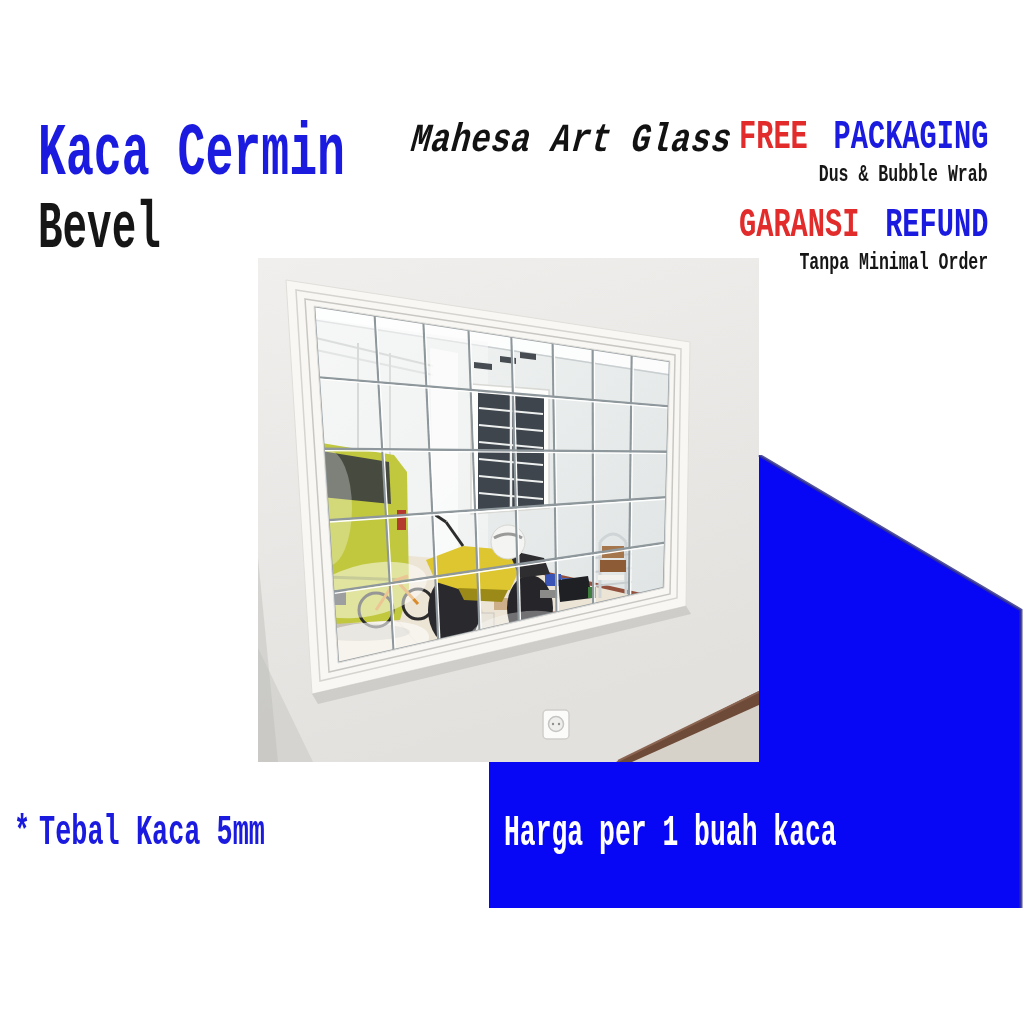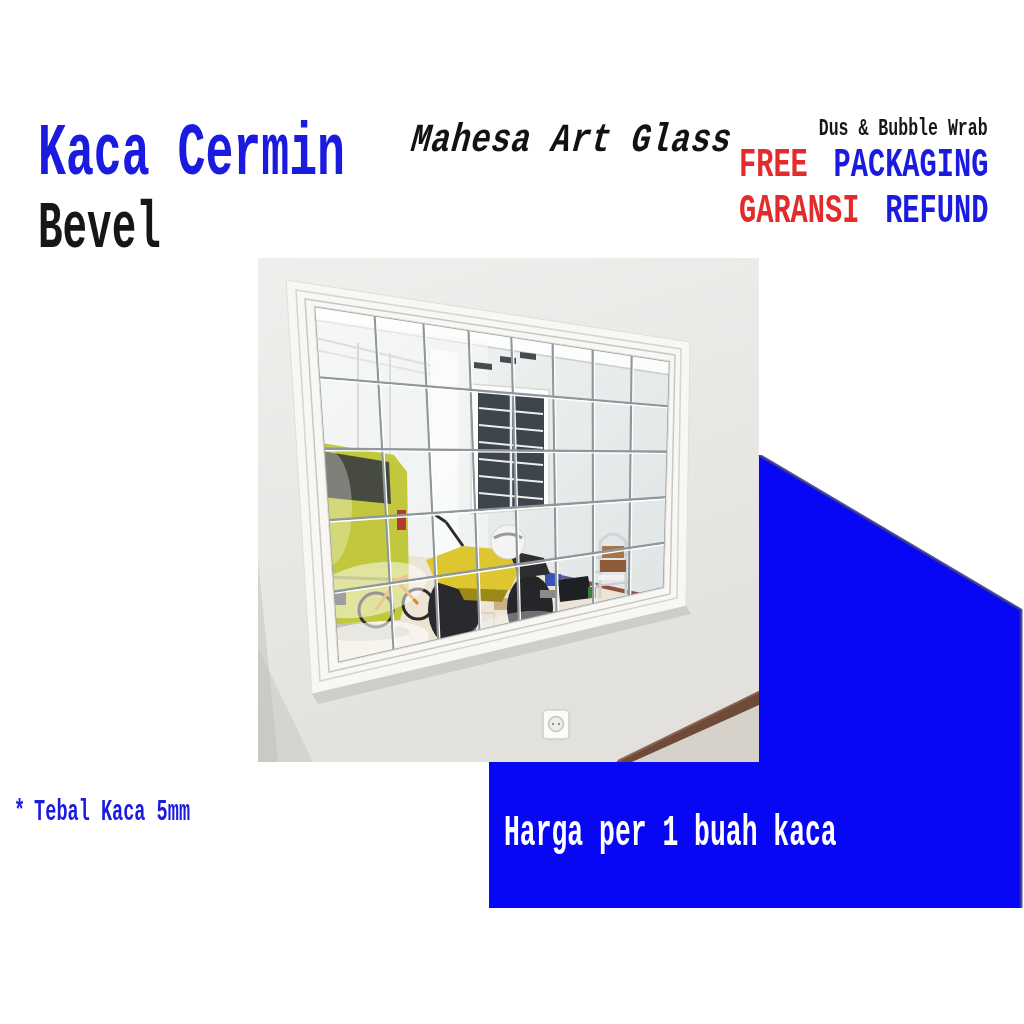--- a/index.html
+++ b/index.html
@@ -16,26 +16,26 @@
   .brand{left:414px;top:118px;font-size:40px;color:#121212;font-style:italic;}
   .brand .cond{font-weight:bold;transform:scaleX(0.80) skewX(-8deg);letter-spacing:1px;}
   
   .offers{right:36px;top:114px;text-align:right;}
   .offers .row{white-space:nowrap;}
   .offers .cond{transform-origin:right top;}
   .offer-main{font-size:41px;}
   .offer-main .cond{transform:scaleX(0.70);}
   .offer-sub{font-size:23px;color:var(--black);margin-top:2px;}
   .offer-sub .cond{transform:scaleX(0.72);}
-  .gap-top{}
+  .gap-top{margin-top:14px;}
   .red{color:var(--red);}
   .blue{color:var(--text-blue);}
   .sp{margin-left:12px;}
   
-  .features{left:14px;top:788px;font-size:29px;color:var(--text-blue);text-align:center;}
+  .features{left:14px;top:808px;font-size:42px;color:var(--text-blue);text-align:center;}
   .features .cond{transform:scaleX(0.64);}
   .feature-row{line-height:50px;white-space:nowrap;}
   .feature-row .star{margin-right:14px;}
   
   .photo{left:258px;top:258px;width:501px;height:504px;}
   
   .promo{left:489px;top:455px;width:535px;height:472px;}
   .banner-label{left:504px;top:808px;font-size:44px;color:var(--banner-text);z-index:5;}
   .banner-label .cond{transform:scaleX(0.60);}
 </style>
@@ -49,34 +49,37 @@
   </div>
   <div class="abs title2">
     <span class="cond">Bevel</span>
   </div>
 
   <div class="abs brand">
     <span class="cond">Mahesa Art Glass</span>
   </div>
 
   <div class="abs offers">
-    <div class="row offer-sub">
-      <span class="cond">Dus &amp; Bubble Wrab</span>
-    </div>
     <div class="row offer-main">
       <span class="cond">
         <span class="red">FREE</span>
         <span class="blue sp">PACKAGING</span>
       </span>
     </div>
+    <div class="row offer-sub">
+      <span class="cond">Dus &amp; Bubble Wrab</span>
+    </div>
     <div class="row offer-main gap-top">
       <span class="cond">
         <span class="red">GARANSI</span>
         <span class="blue sp">REFUND</span>
       </span>
+    </div>
+    <div class="row offer-sub">
+      <span class="cond">Tanpa Minimal Order</span>
     </div>
   </div>
 
   <div class="abs photo">
     <svg width="501" height="504" viewBox="0 0 501 504">
       <defs>
         <linearGradient id="wallG" x1="0" y1="0" x2="0.3" y2="1">
           <stop offset="0" stop-color="#f0efed"></stop>
             <stop offset="1" stop-color="#e3e1de"></stop>
         </linearGradient>

